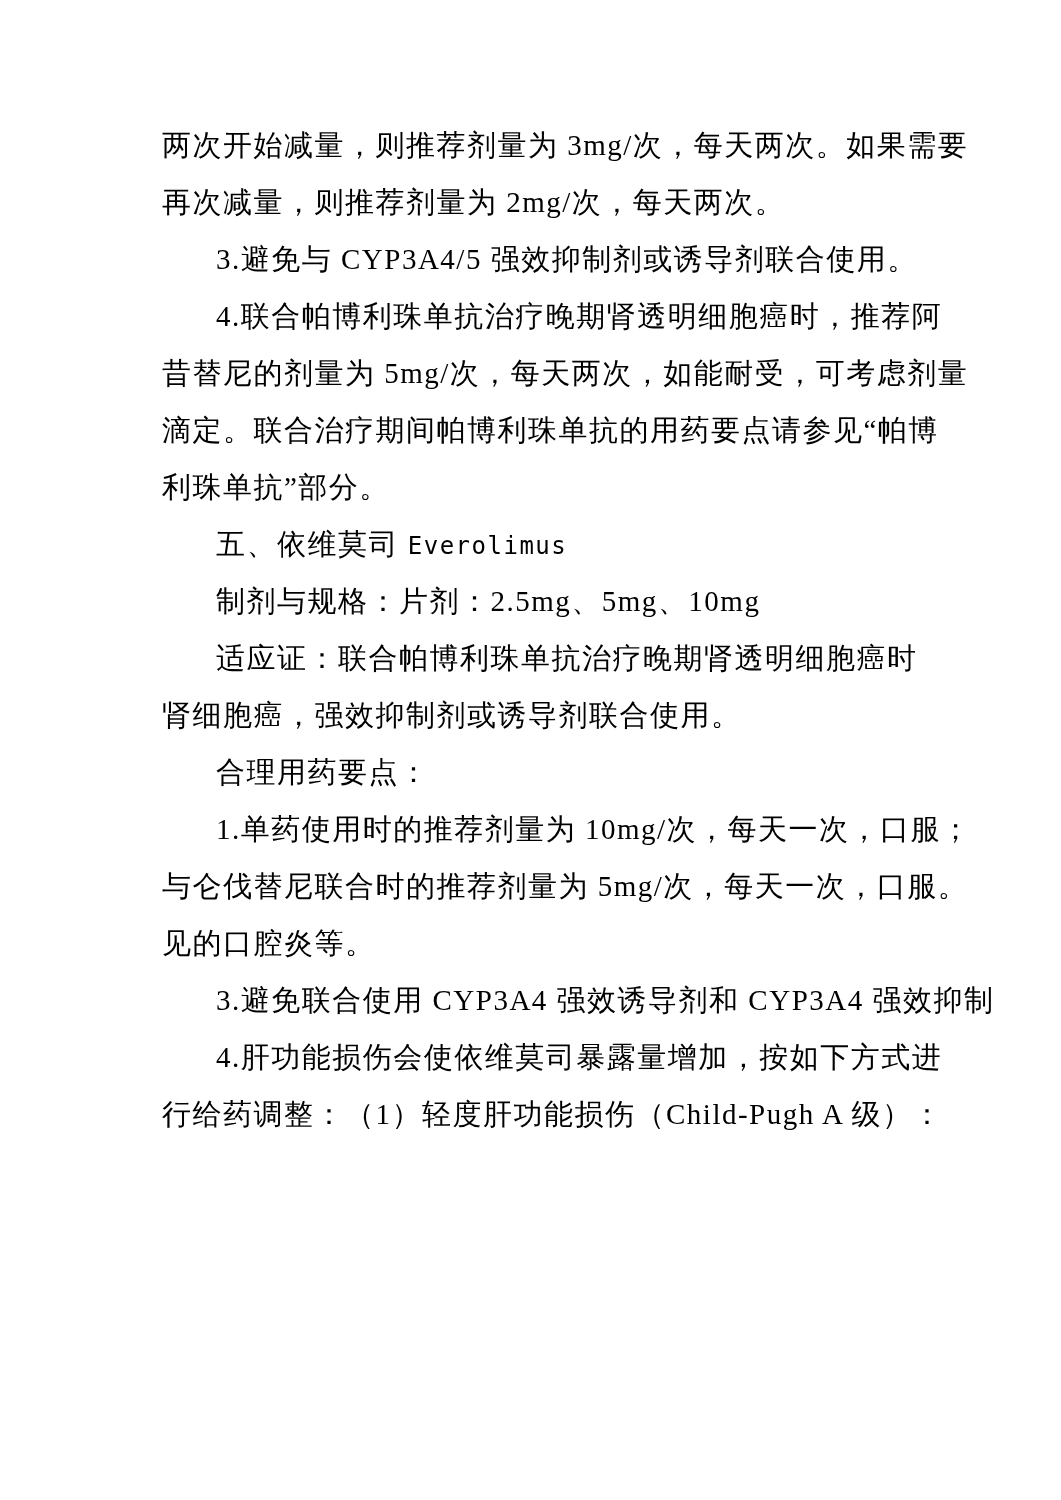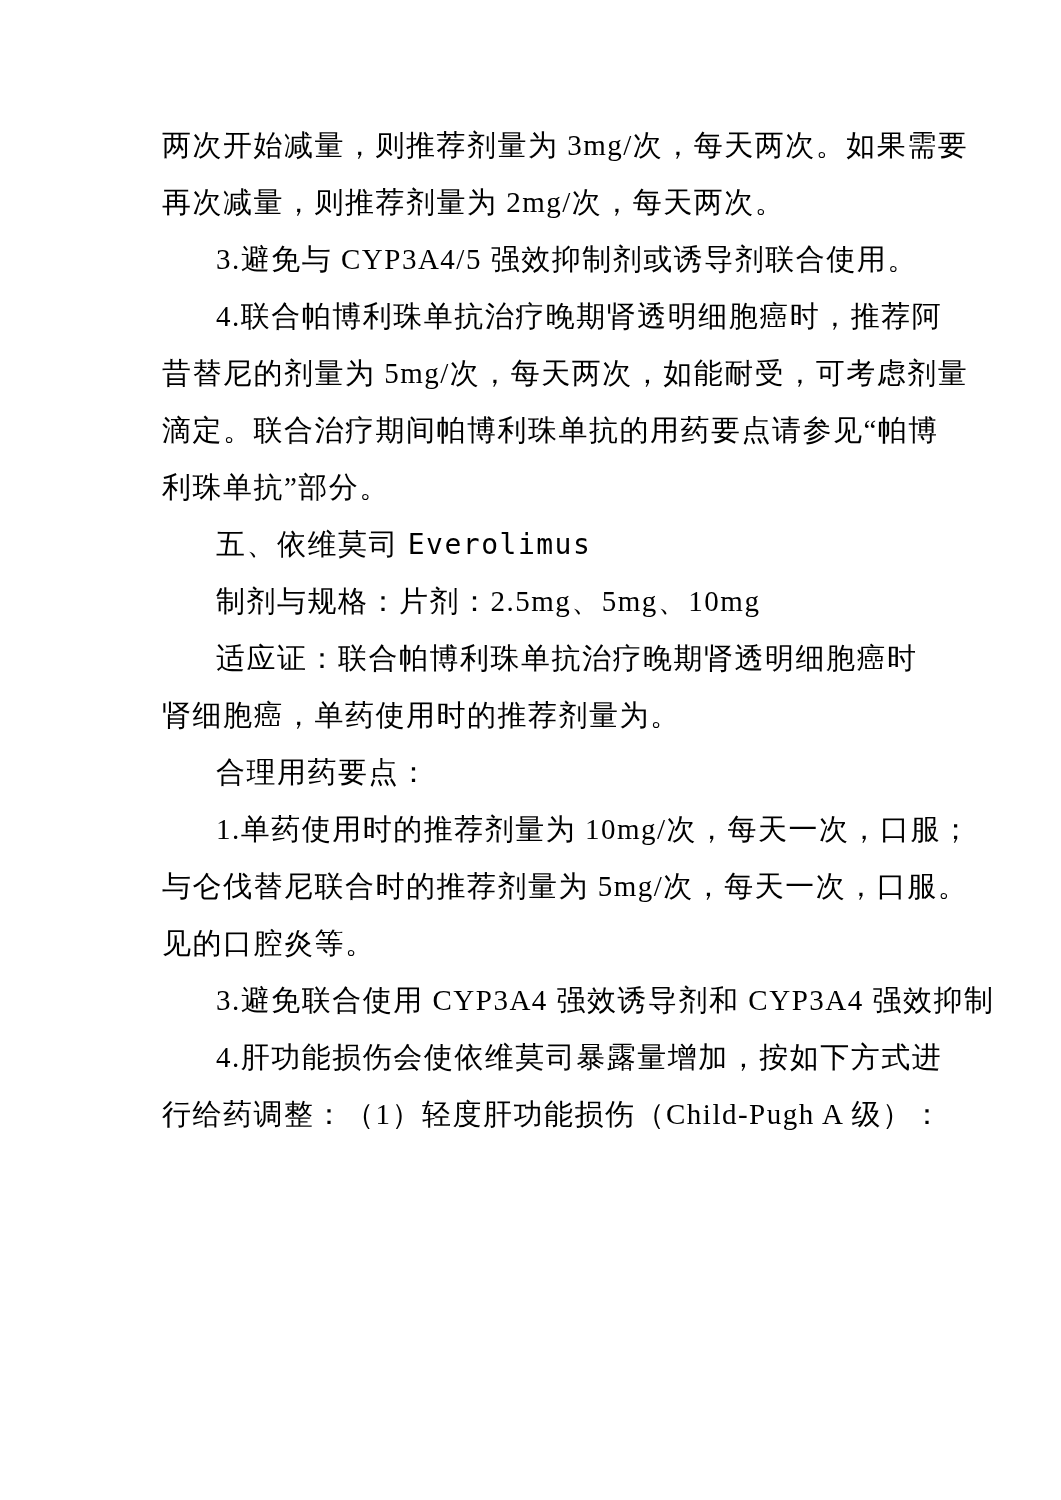--- a/index.html
+++ b/index.html
@@ -29,21 +29,21 @@
     letter-spacing: 1.5px;
     white-space: nowrap;
   }
   .line.indent {
     padding-left: 54px;
   }
   .run { font-weight: 400; }
   .run.b { font-weight: 400; }
   .run.mono {
     font-family: "DejaVu Sans Mono", monospace;
-    font-size: 28px;
+    font-size: 24px;
   }
   .page-number {
     position: absolute;
     left: 0;
     top: 1358px;
     width: 100%;
     text-align: center;
     font-family: "Liberation Sans", "DejaVu Sans", sans-serif;
     font-size: 26px;
     line-height: 30px;
@@ -58,21 +58,21 @@
       <div class="line"><span class="run">两次开始减量，则推荐剂量为 3mg/次，每天两次。如果需要</span></div>
       <div class="line"><span class="run">再次减量，则推荐剂量为 2mg/次，每天两次。</span></div>
       <div class="line indent"><span class="run">3.避免与 CYP3A4/5 强效抑制剂或诱导剂联合使用。</span></div>
       <div class="line indent"><span class="run">4.联合帕博利珠单抗治疗晚期肾透明细胞癌时，推荐阿</span></div>
       <div class="line"><span class="run">昔替尼的剂量为 5mg/次，每天两次，如能耐受，可考虑剂量</span></div>
       <div class="line"><span class="run">滴定。联合治疗期间帕博利珠单抗的用药要点请参见“帕博</span></div>
       <div class="line"><span class="run">利珠单抗”部分。</span></div>
       <div class="line indent"><span class="run b">五、依维莫司 </span><span class="run b mono">Everolimus</span></div>
       <div class="line indent"><span class="run b">制剂与规格：</span><span class="run">片剂：2.5mg、5mg、10mg</span></div>
       <div class="line indent"><span class="run b">适应证：</span><span class="run">联合帕博利珠单抗治疗晚期肾透明细胞癌时</span></div>
-      <div class="line"><span class="run">肾细胞癌，单药使用时的推荐剂量为。</span></div>
+      <div class="line"><span class="run">肾细胞癌，强效抑制剂或诱导剂联合使用。</span></div>
       <div class="line indent"><span class="run b">合理用药要点：</span></div>
       <div class="line indent"><span class="run">1.单药使用时的推荐剂量为 10mg/次，每天一次，口服；</span></div>
       <div class="line"><span class="run">与仑伐替尼联合时的推荐剂量为 5mg/次，每天一次，口服。</span></div>
       <div class="line"><span class="run">见的口腔炎等。</span></div>
       <div class="line indent"><span class="run">3.避免联合使用 CYP3A4 强效诱导剂和 CYP3A4 强效抑制</span></div>
       <div class="line indent"><span class="run">4.肝功能损伤会使依维莫司暴露量增加，按如下方式进</span></div>
       <div class="line"><span class="run">行给药调整：（1）轻度肝功能损伤（Child-Pugh A 级）：</span></div>
     </div>
   <div class="page-number">282</div>
 </div>

